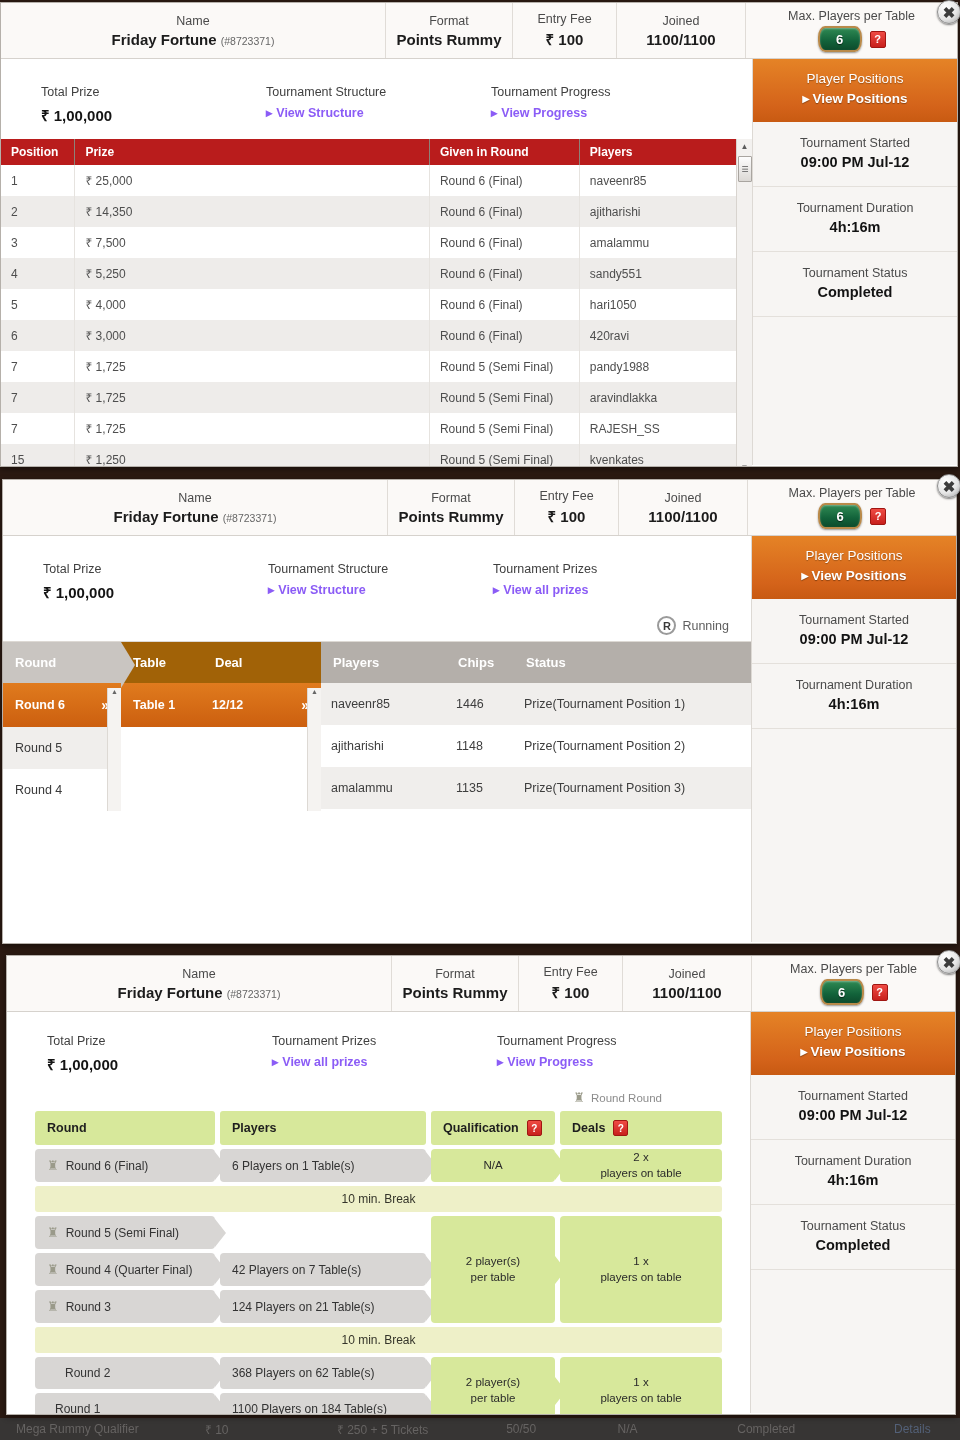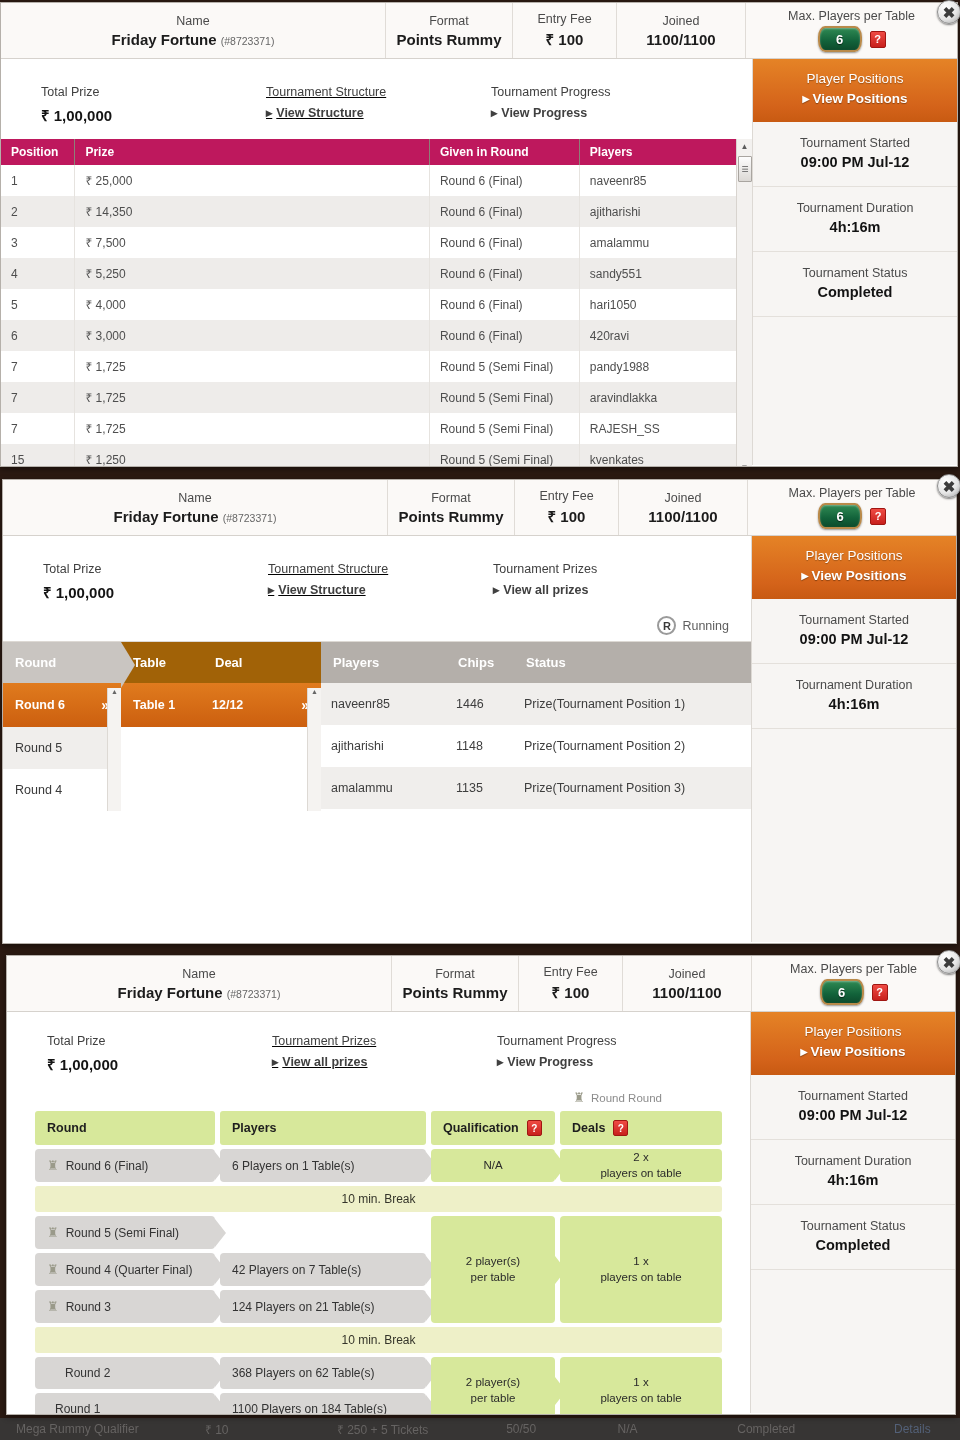--- a/index.html
+++ b/index.html
@@ -105,31 +105,31 @@
     text-align: center; padding: 14px 6px 16px;
     border-bottom: 1px solid #e4e0db;
   }
   .side-item .lbl { font-size: 12.5px; color: #4a4a4a; margin-bottom: 4px; }
   .side-item .val { font-size: 14.5px; font-weight: bold; color: #131313; }
 
   
   .summary { display: flex; padding: 26px 0 14px 0; }
   .sum-cell { padding-left: 40px; }
   .sum-cell:nth-child(1) { flex: 0 0 225px; }
-  .sum-cell:nth-child(2) { flex: 0 0 225px; text-decoration: underline; }
+  .sum-cell:nth-child(2) { flex: 0 0 225px; }
   .sum-cell:nth-child(3) { flex: 1 1 auto; }
   .sum-lbl { font-size: 12.5px; color: #3f3f3f; margin-bottom: 6px; }
   .sum-val { font-size: 15px; font-weight: bold; color: #141414; }
-  .sum-link { font-size: 12.5px; color: #404040; cursor: pointer; font-weight: bold; }
+  .sum-link { font-size: 12.5px; color: #8b5cf6; cursor: pointer; font-weight: bold; }
   .sum-link::before { content: "\25B8"; margin-right: 4px; }
 
   
   .ptbl { width: 100%; border-collapse: collapse; table-layout: fixed; }
   .ptbl th {
-    background: #be185d; color: #fff; font-size: 12px; text-align: left;
+    background: #b91c1c; color: #fff; font-size: 12px; text-align: left;
     padding: 6px 10px; font-weight: bold;
     border-right: 1px solid #8d8178;
   }
   .ptbl td {
     font-size: 12px; color: #4e4e4e; padding: 7px 10px;
     border-right: 1px solid #e6e3df;
   }
   .ptbl tbody tr:nth-child(odd)  { background: #ffffff; }
   .ptbl tbody tr:nth-child(even) { background: #eeecea; }
   .col-pos { width: 73px; }

